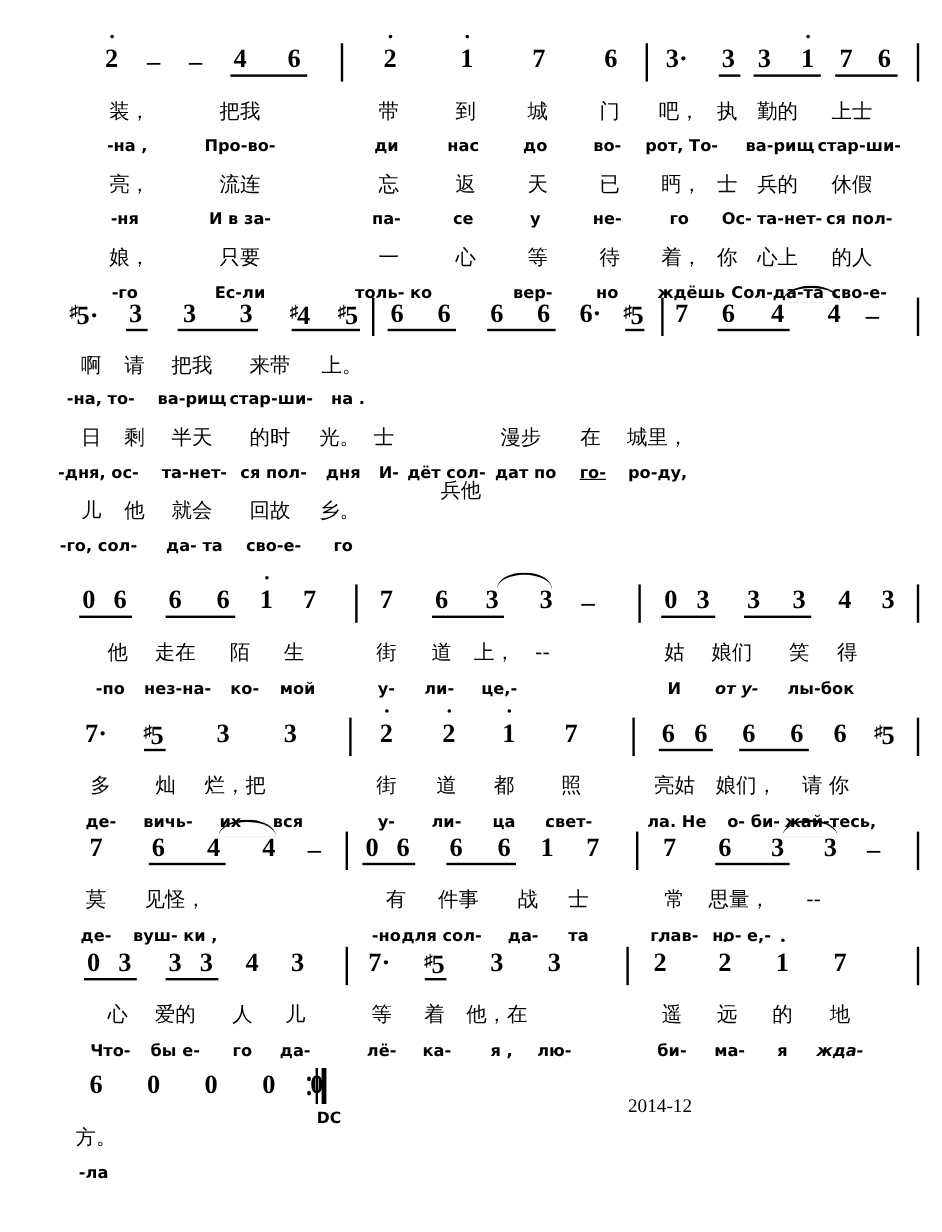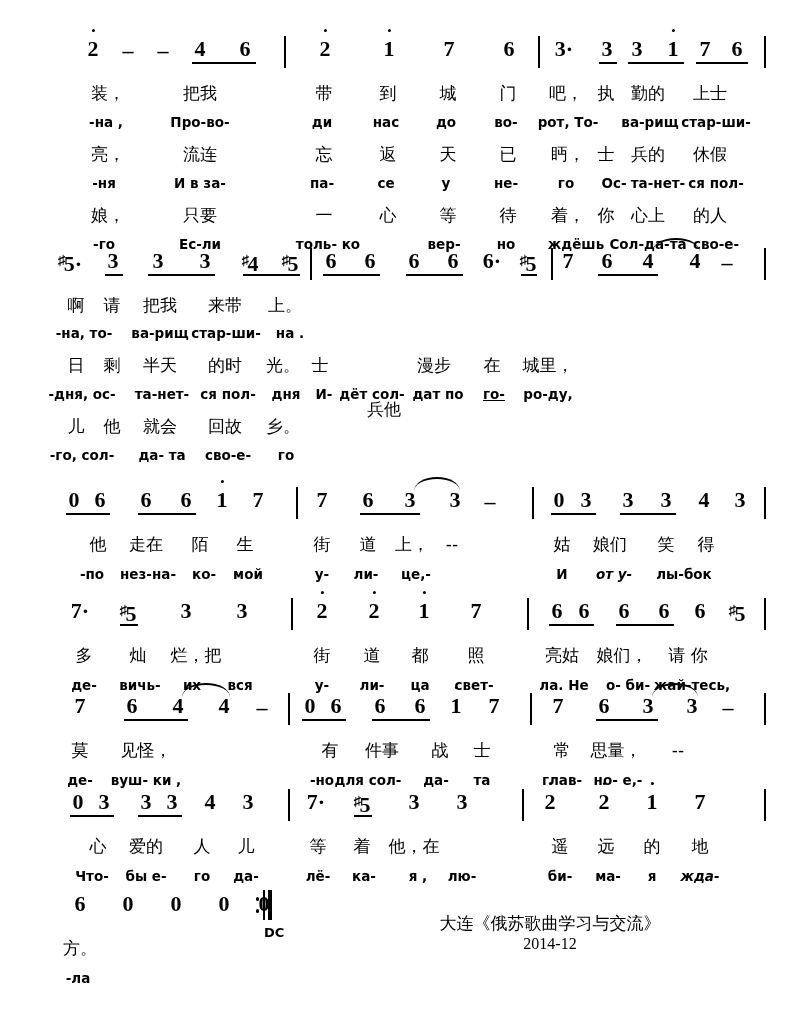--- a/index.html
+++ b/index.html
@@ -509,17 +509,16 @@
 
   <div class="repeat" style="left:242px;top:890px;width:30px;height:30px;">
     <div class="thick"></div>
     <div class="thin"></div>
     <div class="d1"></div>
     <div class="d2"></div>
   </div>
   <div class="dcmark" style="left:264px;top:925px;">DC</div>
 
   <div class="footer" style="left:385px;top:913px;width:330px;">
-    <div class="f1">大连《俄苏歌曲学习与交流》</div>
     <div class="f2">2014-12</div>
   </div>
 
 </div>
 
 </body></html>

